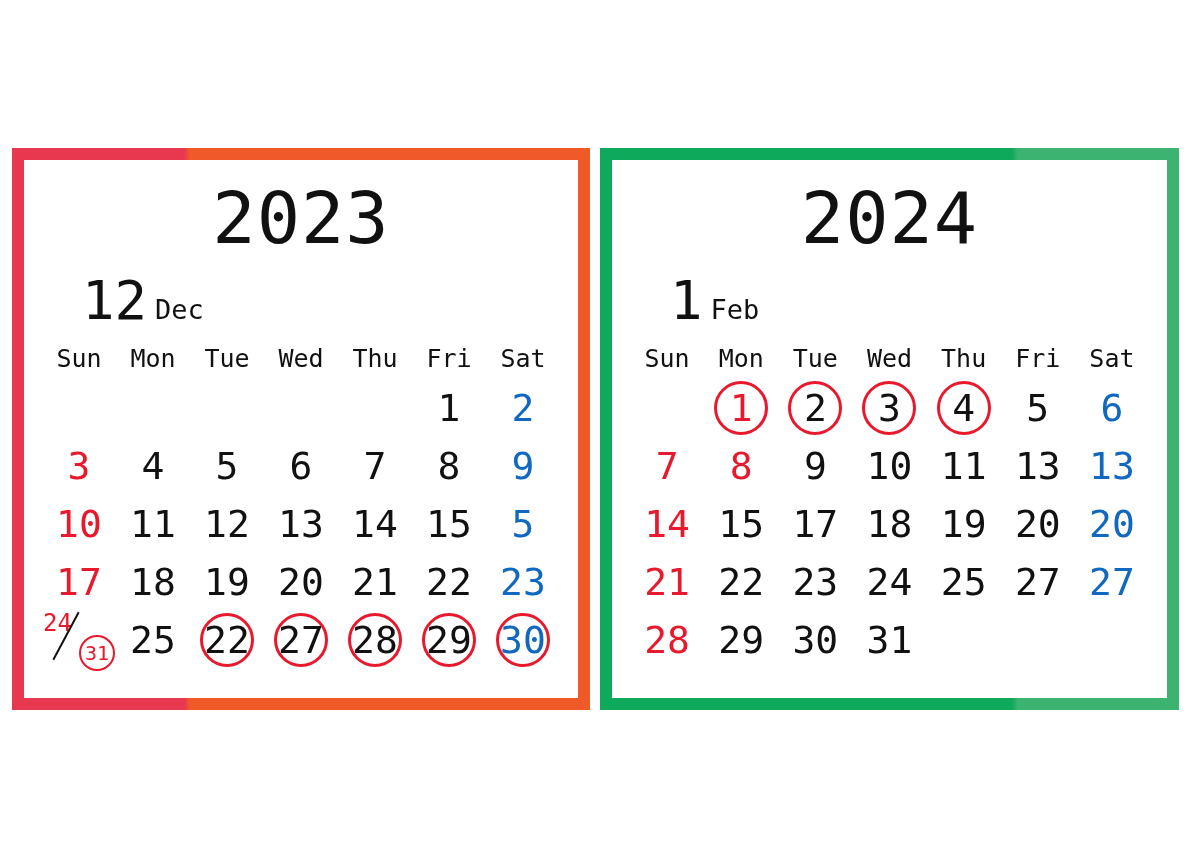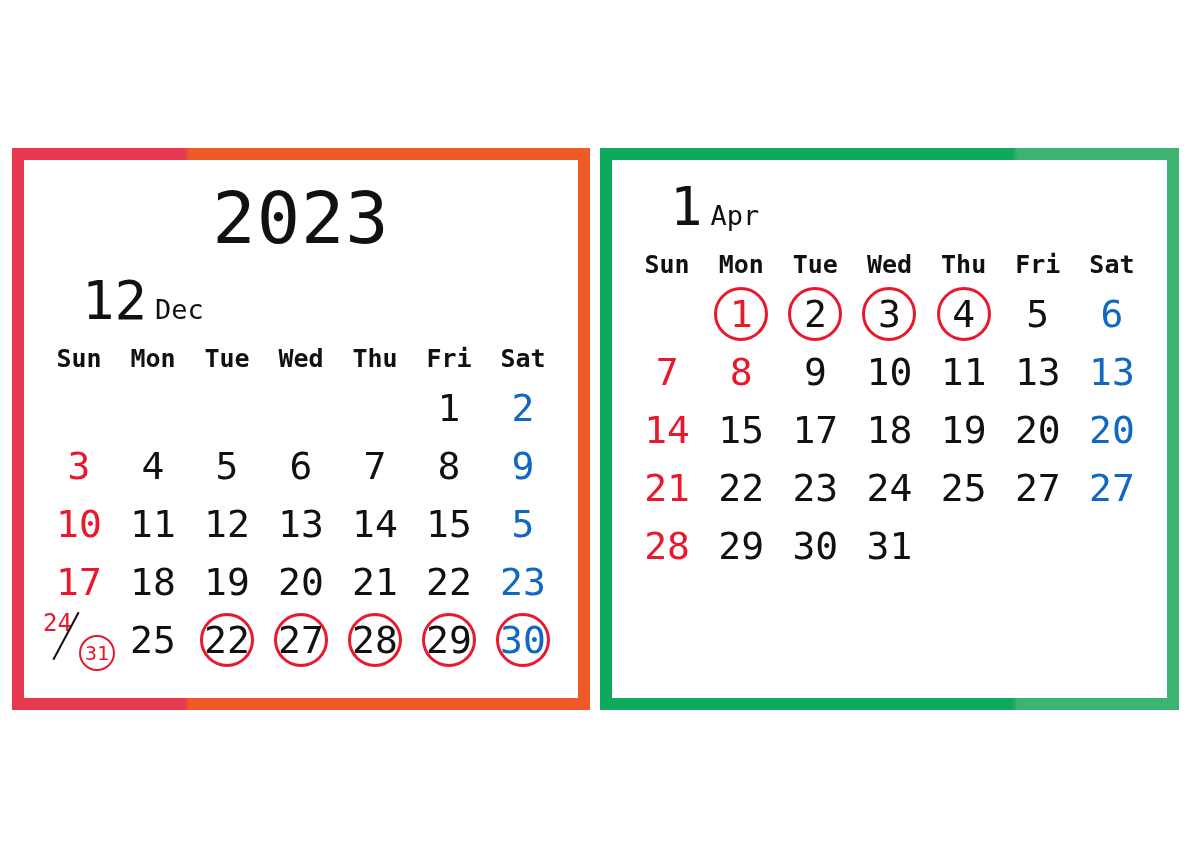--- a/index.html
+++ b/index.html
@@ -91,21 +91,21 @@
   }
 
   table.cal-grid {
     width: 100%;
     border-collapse: collapse;
     margin-top: 16px;
     table-layout: fixed;
   }
   table.cal-grid th {
     font-size: 25px;
-    font-weight: 700;
+    font-weight: 400;
     padding: 0 0 6px 0;
     text-align: center;
     color: #111111;
   }
   table.cal-grid td {
     height: 58px;
     text-align: center;
     vertical-align: middle;
     font-size: 38px;
     color: #111111;
@@ -244,23 +244,24 @@
               <td><span class="circled wk">29</span></td>
               <td><span class="circled sat">30</span></td>
             </tr>
           </tbody>
       </table>
     </div>
   </div>
 
   <div class="calendar-panel" id="panel-jan">
     <div class="panel-inner">
+      <div class="year-line">2024</div>
       <div class="month-line">
         <span class="month-num">1</span>
-        <span class="month-abbr">Apr</span>
+        <span class="month-abbr">Feb</span>
       </div>
       <table class="cal-grid">
         <thead>
           <tr>
               <th class="sun">Sun</th>
               <th class="wk">Mon</th>
               <th class="wk">Tue</th>
               <th class="wk">Wed</th>
               <th class="wk">Thu</th>
               <th class="wk">Fri</th>

